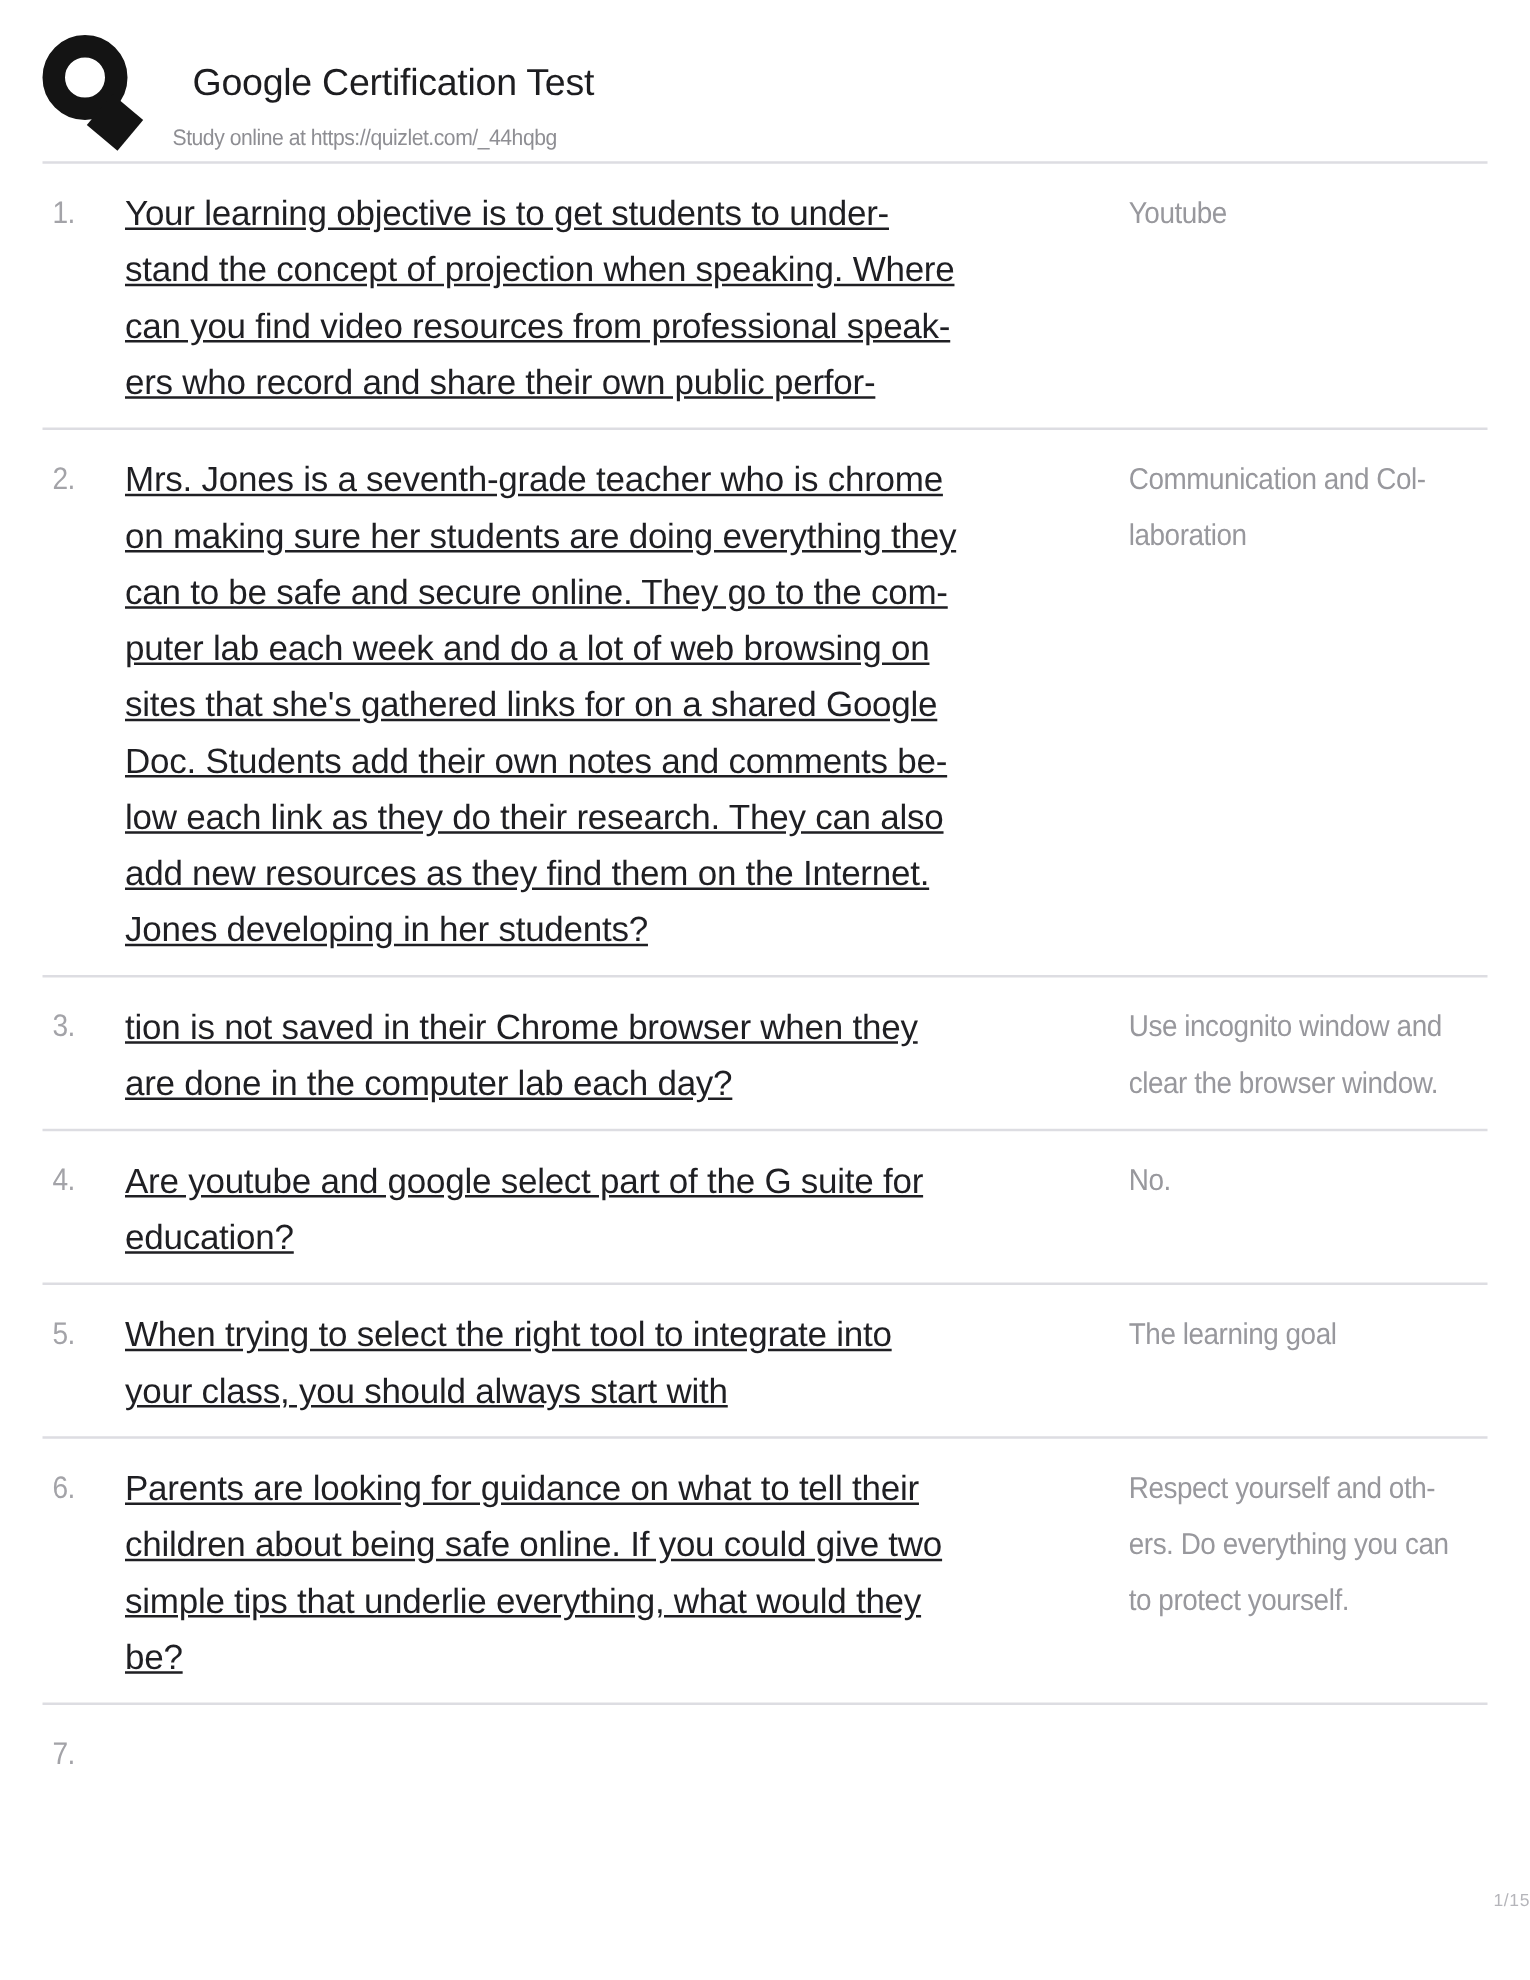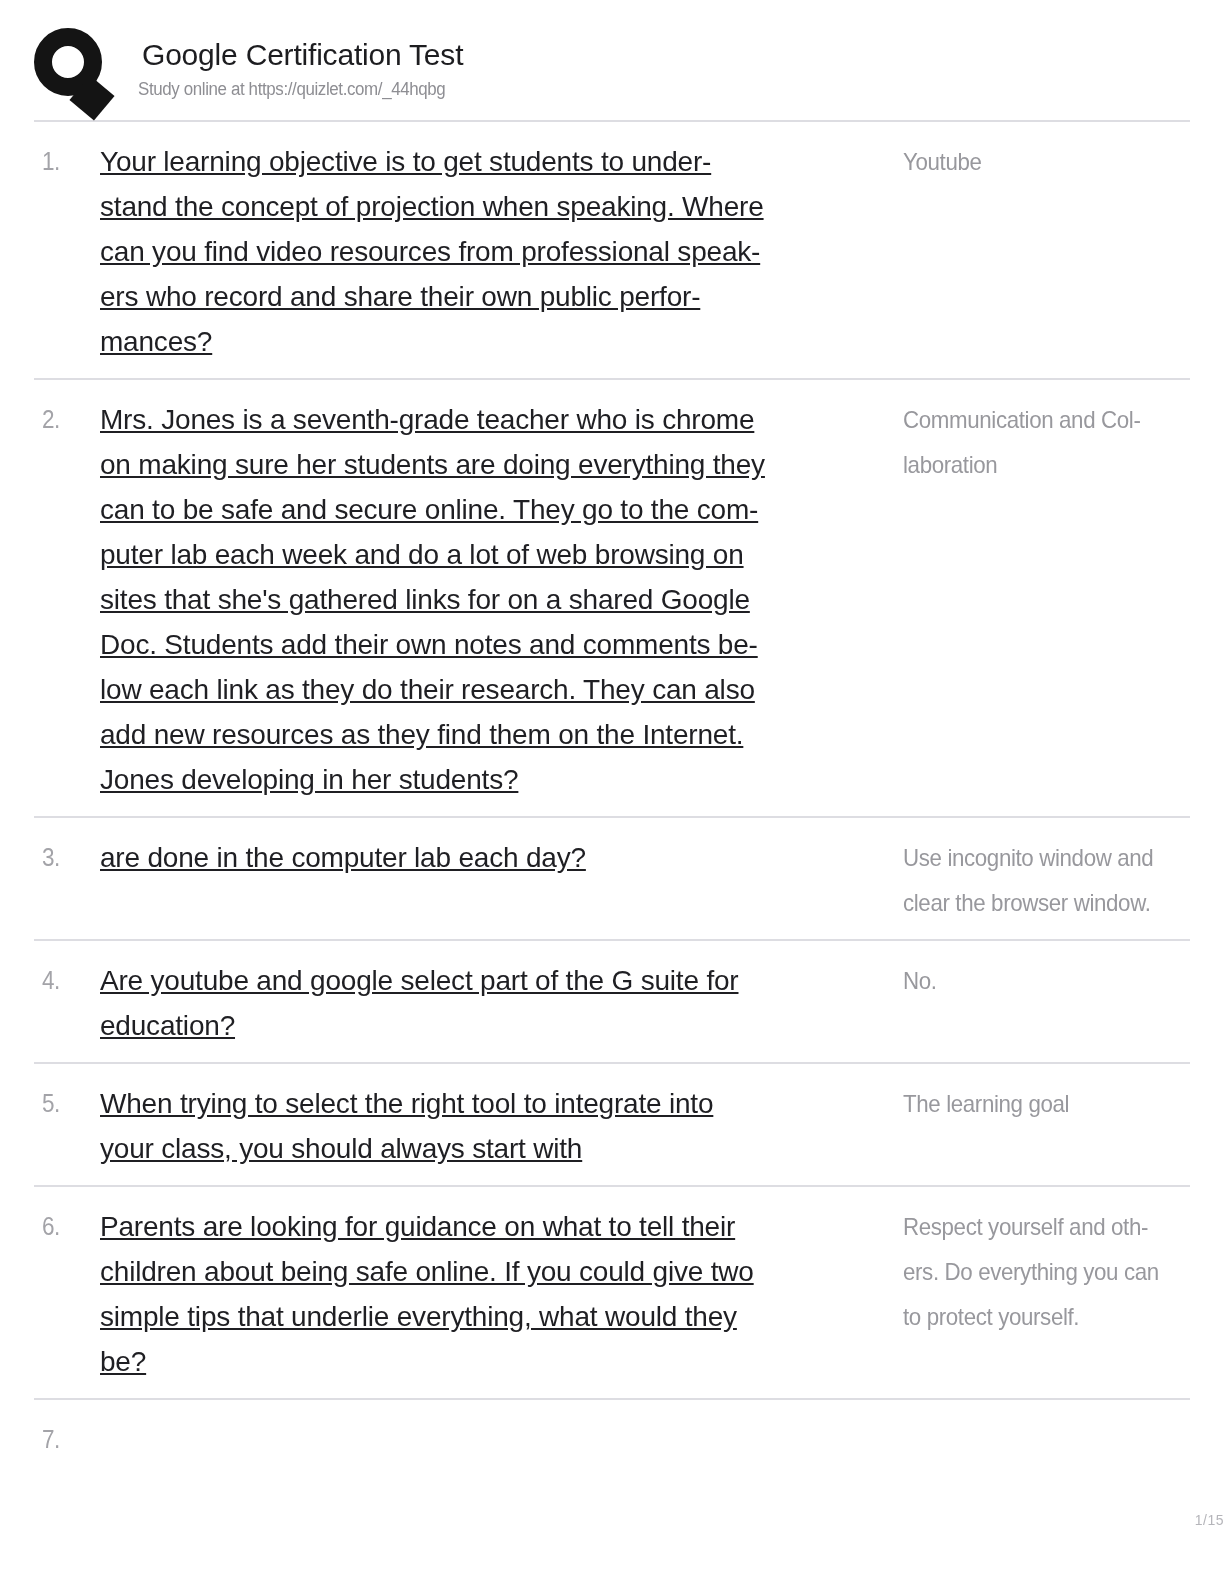--- a/index.html
+++ b/index.html
@@ -41,21 +41,21 @@
     position: absolute;
     left: 42px;
     top: 54px;
     width: 32px;
     height: 32px;
     background: #141414;
     transform: rotate(40deg);
   }
   .header-text { padding-top: 6px; }
   .title {
-    margin: 4px;
+    margin: 16px;
     font-size: 30px;
     font-weight: 500;
     color: #1d1d20;
     letter-spacing: -0.2px;
   }
   .subtitle {
     margin-top: 7px;
     font-size: 18px;
     color: #8e8e93;
     letter-spacing: -0.4px;
@@ -122,21 +122,20 @@
   </header>
 
   <main id="question-list">
       <div class="qrow">
         <div class="qnum">1.</div>
         <div class="qtext">
           <div class="line">Your learning objective is to get students to under-</div>
           <div class="line">stand the concept of projection when speaking. Where</div>
           <div class="line">can you find video resources from professional speak-</div>
           <div class="line">ers who record and share their own public perfor-</div>
-          <div class="line">mances?</div>
         </div>
         <div class="atext">
           <div class="line">Youtube</div>
         </div>
       </div>
       <div class="qrow">
         <div class="qnum">2.</div>
         <div class="qtext">
           <div class="line">Mrs. Jones is a seventh-grade teacher who is chrome</div>
           <div class="line">on making sure her students are doing everything they</div>
@@ -149,20 +148,21 @@
           <div class="line">Jones developing in her students?</div>
         </div>
         <div class="atext">
           <div class="line">Communication and Col-</div>
           <div class="line">laboration</div>
         </div>
       </div>
       <div class="qrow">
         <div class="qnum">3.</div>
         <div class="qtext">
+          <div class="line">tion is not saved in their Chrome browser when they</div>
           <div class="line">are done in the computer lab each day?</div>
         </div>
         <div class="atext">
           <div class="line">Use incognito window and</div>
           <div class="line">clear the browser window.</div>
         </div>
       </div>
       <div class="qrow">
         <div class="qnum">4.</div>
         <div class="qtext">

